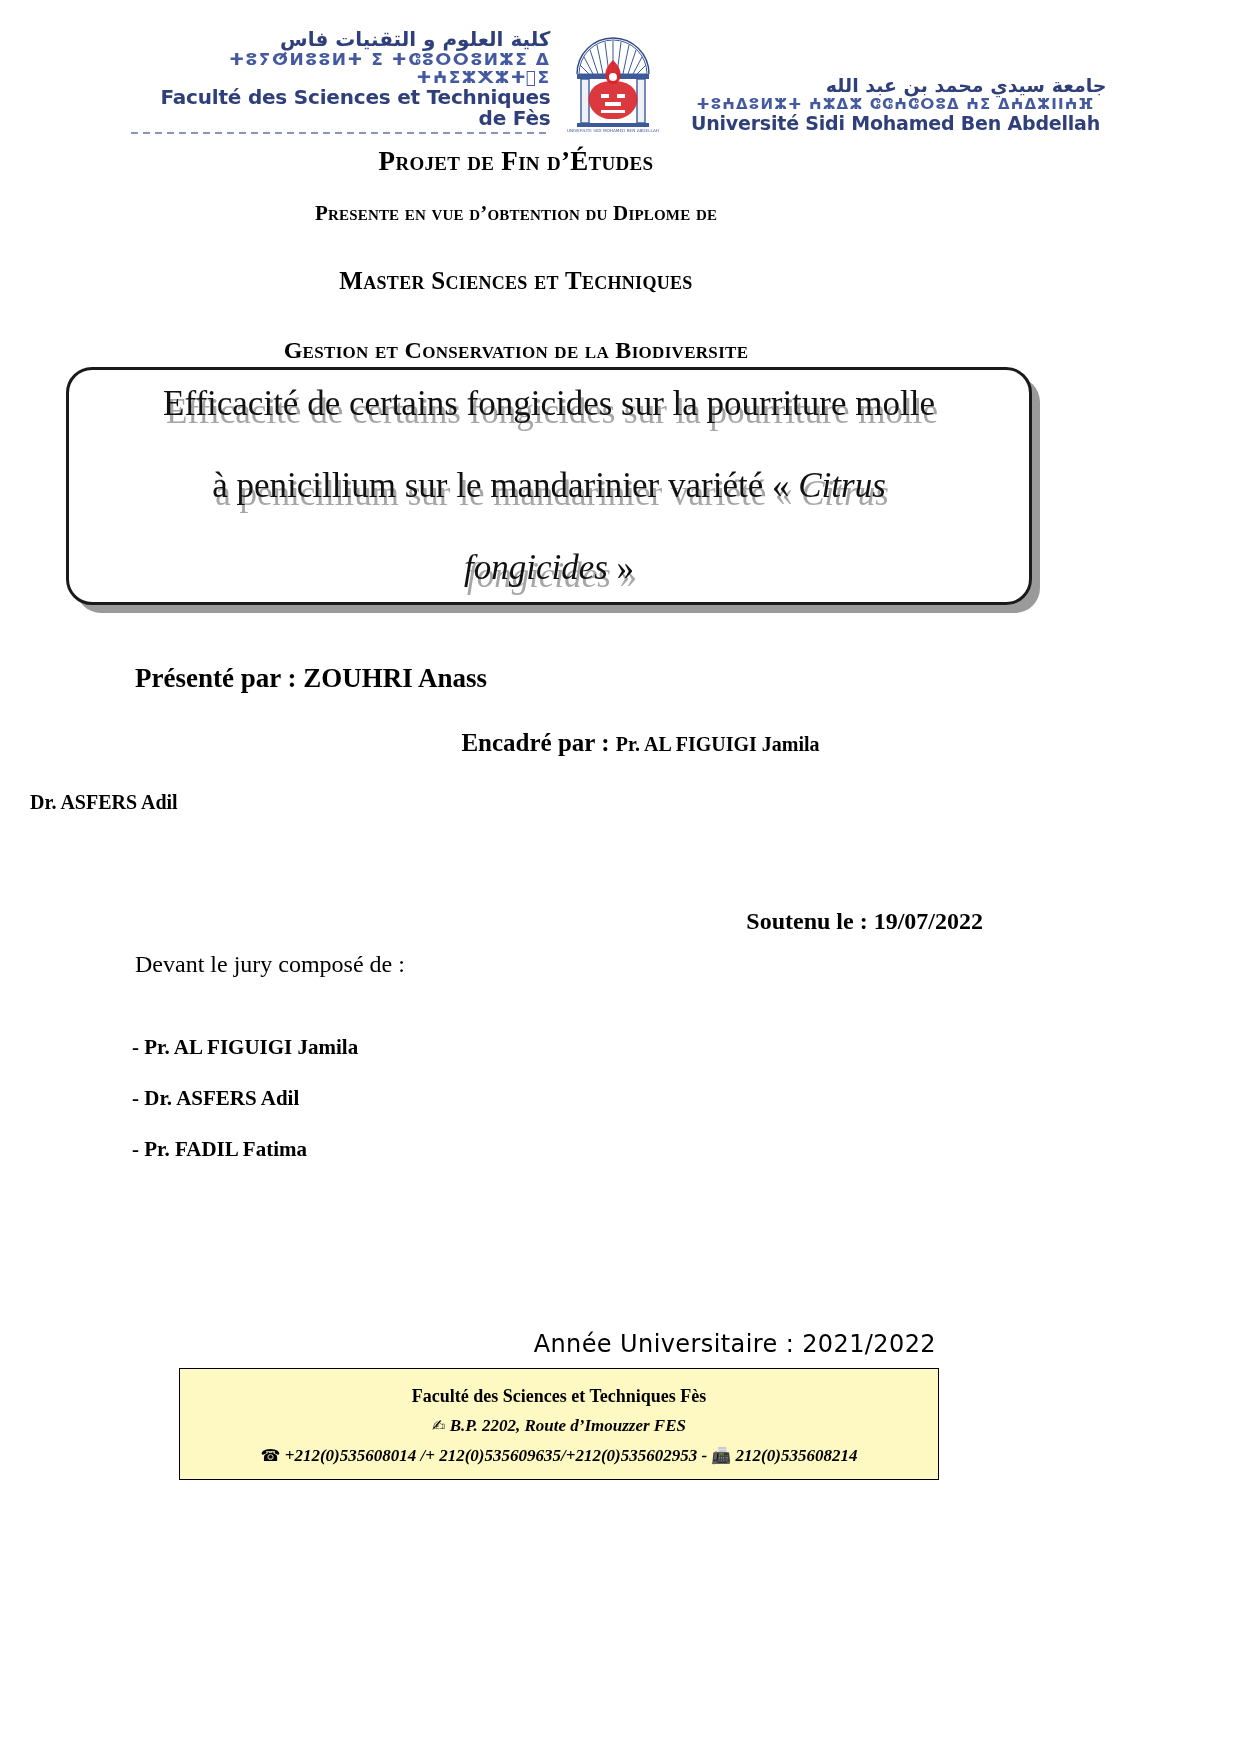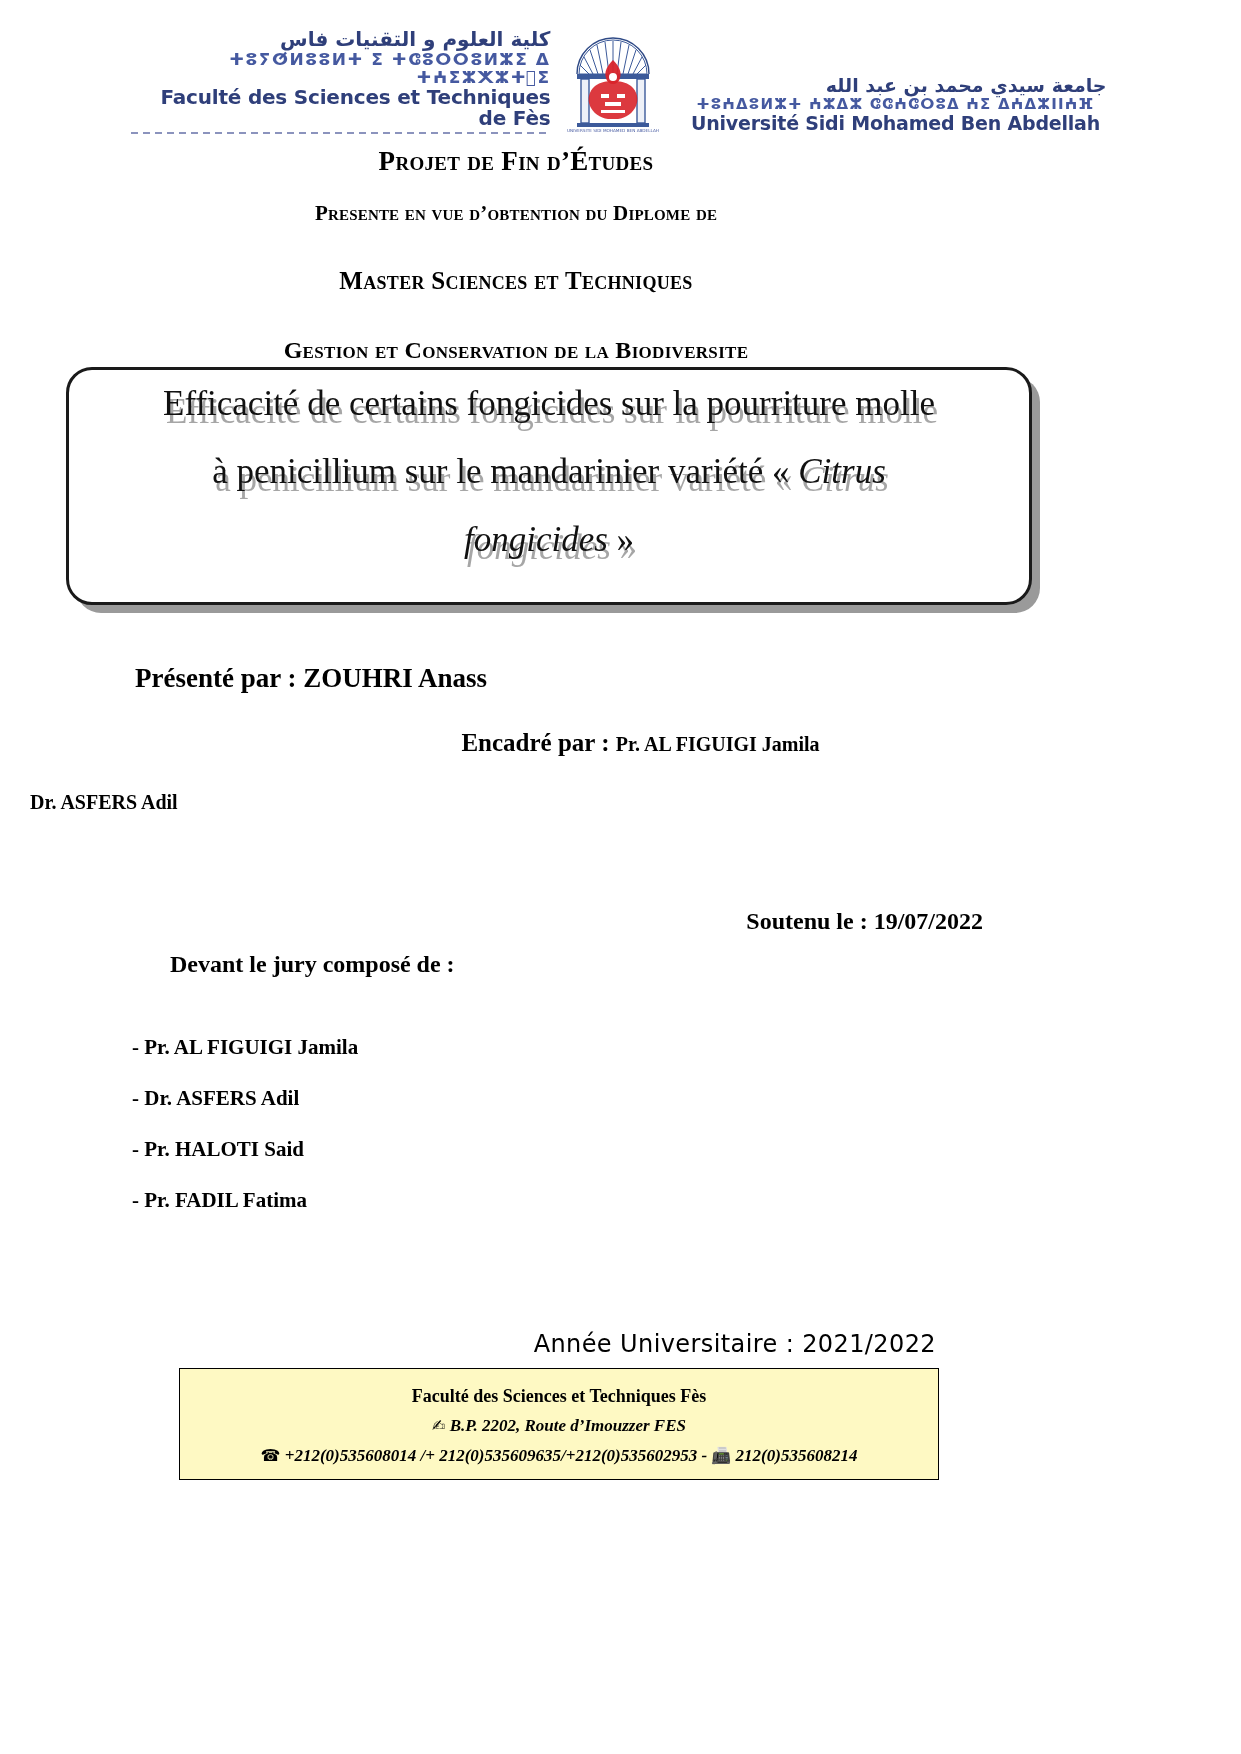--- a/index.html
+++ b/index.html
@@ -130,21 +130,21 @@
     width: 966px;
     height: 238px;
     box-sizing: border-box;
     border: 3px solid #1a1a1a;
     border-radius: 26px;
     background: #ffffff;
     box-shadow: 9px 9px 0 -1px #9a9a9a;
     display: flex;
     flex-direction: column;
     align-items: center;
-    justify-content: flex-start;
+    justify-content: space-between;
   }
   .title-line {
     width: 100%;
     text-align: center;
     font-size: 35px;
     line-height: 68px;
     font-family: "Liberation Serif", serif;
     color: #111111;
     text-shadow: 3px 8px 0px rgba(150,150,150,0.85);
     white-space: nowrap;
@@ -195,22 +195,21 @@
     right: 258px;
     top: 908px;
     font-size: 24px;
     font-weight: bold;
   }
   .jury-head {
     position: absolute;
     left: 135px;
     top: 951px;
     font-size: 24px;
-    font-weight: bold;
-    margin-left: 35px;
+    font-weight: normal;
   }
   .jury-list {
     position: absolute;
     left: 132px;
     top: 1022px;
     width: 600px;
   }
   .jury-list .jitem {
     font-size: 21px;
     font-weight: bold;
@@ -334,21 +333,20 @@
   </div>
 
   <div class="co-encadre">Dr. ASFERS Adil</div>
 
   <div class="soutenu">Soutenu le : 19/07/2022</div>
   <div class="jury-head">Devant le jury composé de :</div>
 
   <div class="jury-list">
     <div class="jitem">- Pr. AL FIGUIGI Jamila</div>
     <div class="jitem">- Dr. ASFERS Adil</div>
-    <div class="jitem">- Pr. HALOTI Said</div>
     <div class="jitem">- Pr. FADIL Fatima</div>
   </div>
 
   <div class="annee">Année Universitaire : 2021/2022</div>
 
   <div class="footer-box">
     <div class="f1">Faculté des Sciences et Techniques Fès</div>
     <div class="f2"><span class="gi">✍</span> <span>B.P. 2202, Route d’Imouzzer FES</span></div>
     <div class="f3"><span class="gi">☎</span> <span>+212(0)535608014 /+ 212(0)535609635/+212(0)535602953 - </span><span class="gi">📠</span> <span>212(0)535608214</span></div>
   </div>

